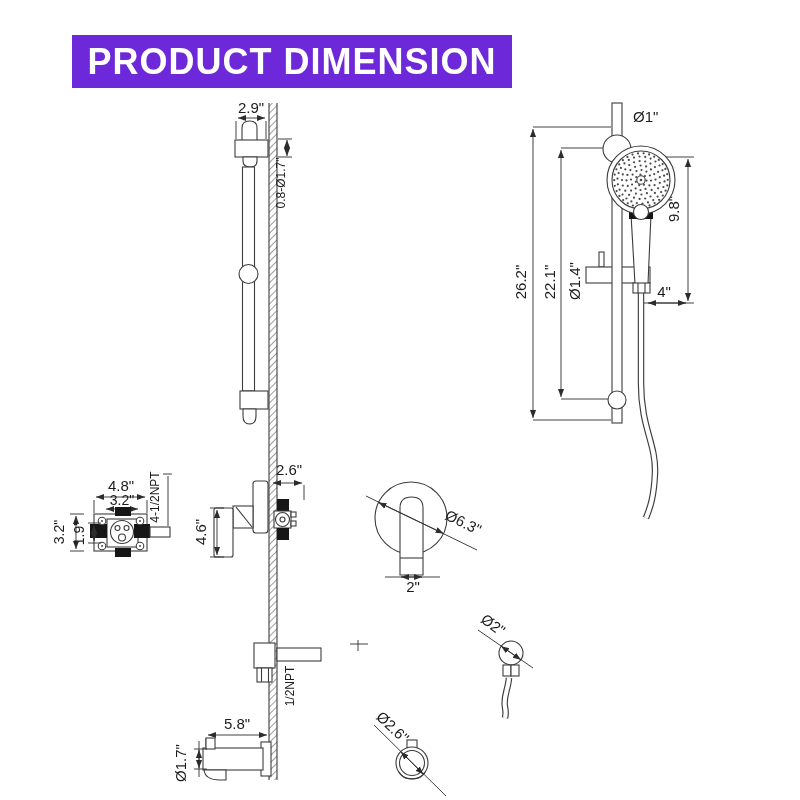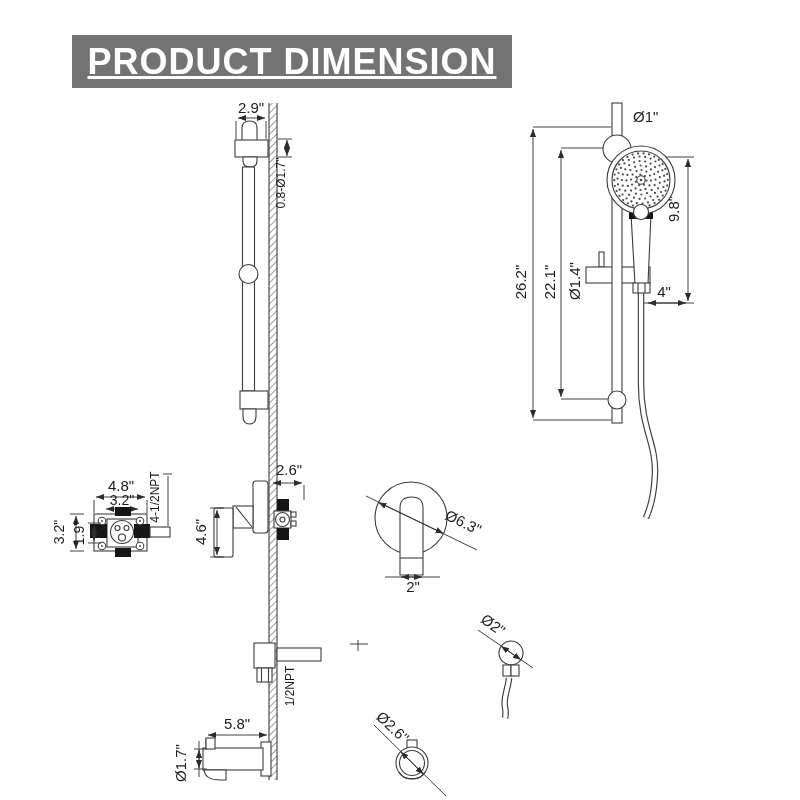--- a/index.html
+++ b/index.html
@@ -19,21 +19,21 @@
   text{font-family:"Liberation Sans",sans-serif;fill:var(--lbl,#1c1c1c);}
   .lbl{font-size:14px;}
   .lbl-lg{font-size:15px;}
   .lbl-sm{font-size:12px;}
 </style>
 </head>
 <body>
 
 <div class="stage">
 
-  <div class="banner" style="background: #737373; color: rgb(255, 255, 255); text-decoration: underline;">
+  <div class="banner" style="background: #6d28d9; color: rgb(255, 255, 255);">
     <span>PRODUCT DIMENSION</span>
   </div>
 
   <svg class="draw" width="800" height="800" viewBox="0 0 800 800">
     <defs>
       <pattern id="hatch" width="5" height="5" patternUnits="userSpaceOnUse" patternTransform="rotate(45)">
         <line x1="0" y1="0" x2="0" y2="5" stroke="#3c3c3c" stroke-width="1"></line>
       </pattern>
       <marker id="arw" markerWidth="9" markerHeight="8" refX="8" refY="4" orient="auto-start-reverse" markerUnits="userSpaceOnUse">
         <path d="M0,0.9 L8,4 L0,7.1 Z" fill="#2c2c2c"></path>

